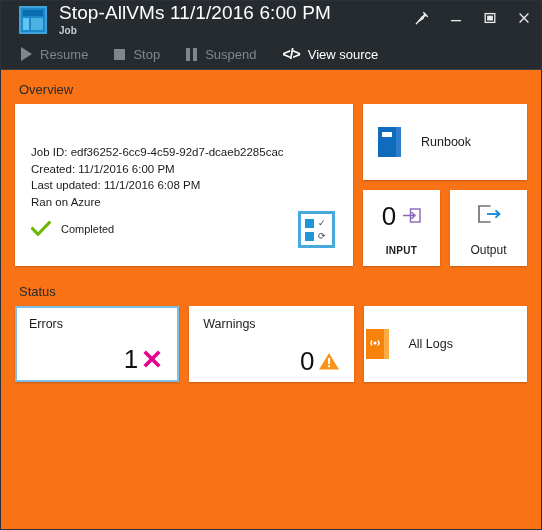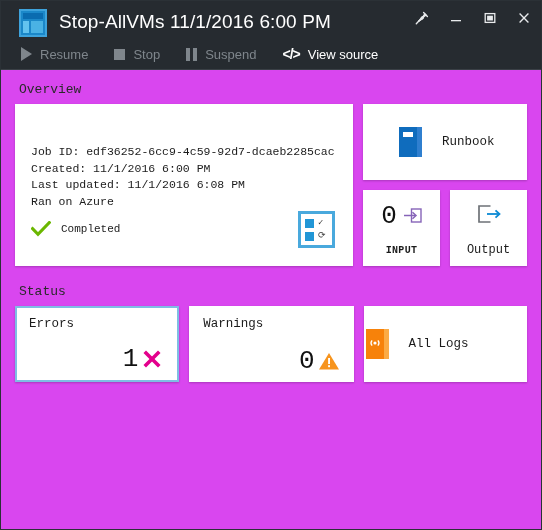--- a/index.html
+++ b/index.html
@@ -23,21 +23,21 @@
     background: #eeeeee;
     display: flex;
     flex-direction: column;
   }
 
   
   .titlebar {
     background: #262b30;
     height: 38px;
     display: flex;
-    align-items: center;
+    align-items: flex-start;
     flex: 0 0 auto;
     position: relative;
   }
   .app-icon {
     width: 28px;
     height: 28px;
     margin: 5px 0 0 18px;
     flex: 0 0 auto;
     box-sizing: border-box;
     border: 2px solid #3ea3dc;
@@ -140,25 +140,24 @@
   .ico-code {
     font-size: 14px;
     font-weight: bold;
     color: #ffffff;
     letter-spacing: -1px;
   }
 
   
   .content {
     flex: 1;
-    background: #d946ef;
+    background: #f97316;
     padding: 12px 14px 0 14px;
     box-sizing: border-box;
     overflow: hidden;
-    font-family: Liberation Mono, monospace;
   }
   .section-label {
     font-size: 13px;
     color: #2a2a2a;
     margin: 0 0 7px 4px;
   }
   .tile {
     background: #ffffff;
     box-shadow: 0 1px 2px rgba(0,0,0,0.22);
     box-sizing: border-box;
@@ -217,21 +216,21 @@
   .right-col {
     display: flex;
     flex-direction: column;
     gap: 10px;
   }
   .runbook-tile {
     width: 164px;
     height: 76px;
     display: flex;
     align-items: center;
-    padding-left: 34px;
+    padding-left: 13px;
     box-sizing: border-box;
   }
   .runbook-label {
     margin-left: 14px;
     font-size: 12.5px;
     color: #1b1b1b;
   }
   .io-row { display: flex; gap: 10px; }
   .io-tile {
     width: 77px;
@@ -333,20 +332,21 @@
   <div class="titlebar">
     <div class="app-icon">
       <div class="bar-top"></div>
       <div class="bar-body">
         <div class="col-l"></div>
         <div class="col-r"></div>
       </div>
     </div>
     <div class="title-text">
       <div class="title-main">Stop-AllVMs 11/1/2016 6:00 PM</div>
+      <div class="title-sub">Job</div>
     </div>
 
     <div class="winctrls">
       <div class="winbtn">
         <svg width="14" height="14" viewBox="0 0 14 14">
           <g stroke="#e8eaec" stroke-width="1.4" fill="none" stroke-linecap="round">
             <path d="M8.6 1.6 L12.4 5.4"></path>
             <path d="M10.9 3.9 L6.6 6.2 L4.3 9.9 L4.1 9.7 L7.8 7.4 L10.1 3.1"></path>
             <path d="M7.8 7.4 L4.1 9.7"></path>
             <path d="M3.4 10.6 L1.3 12.7"></path>

